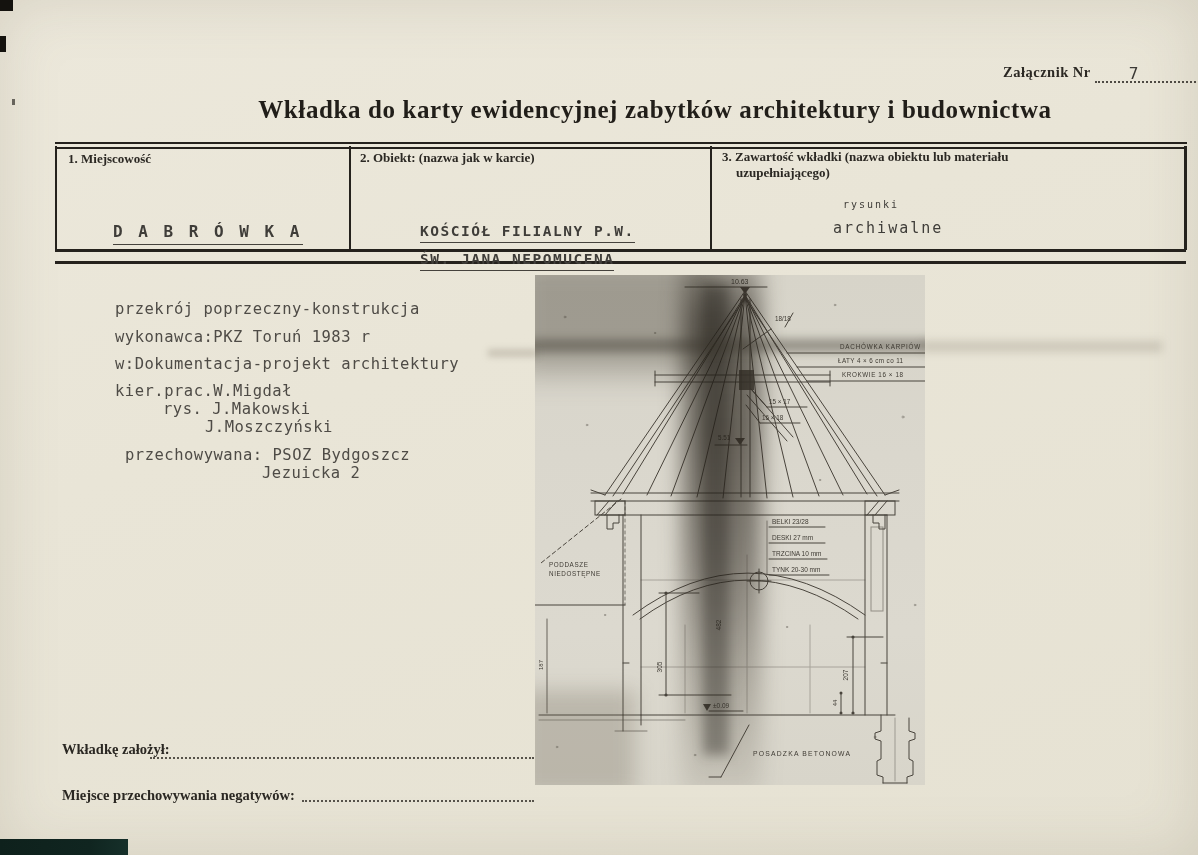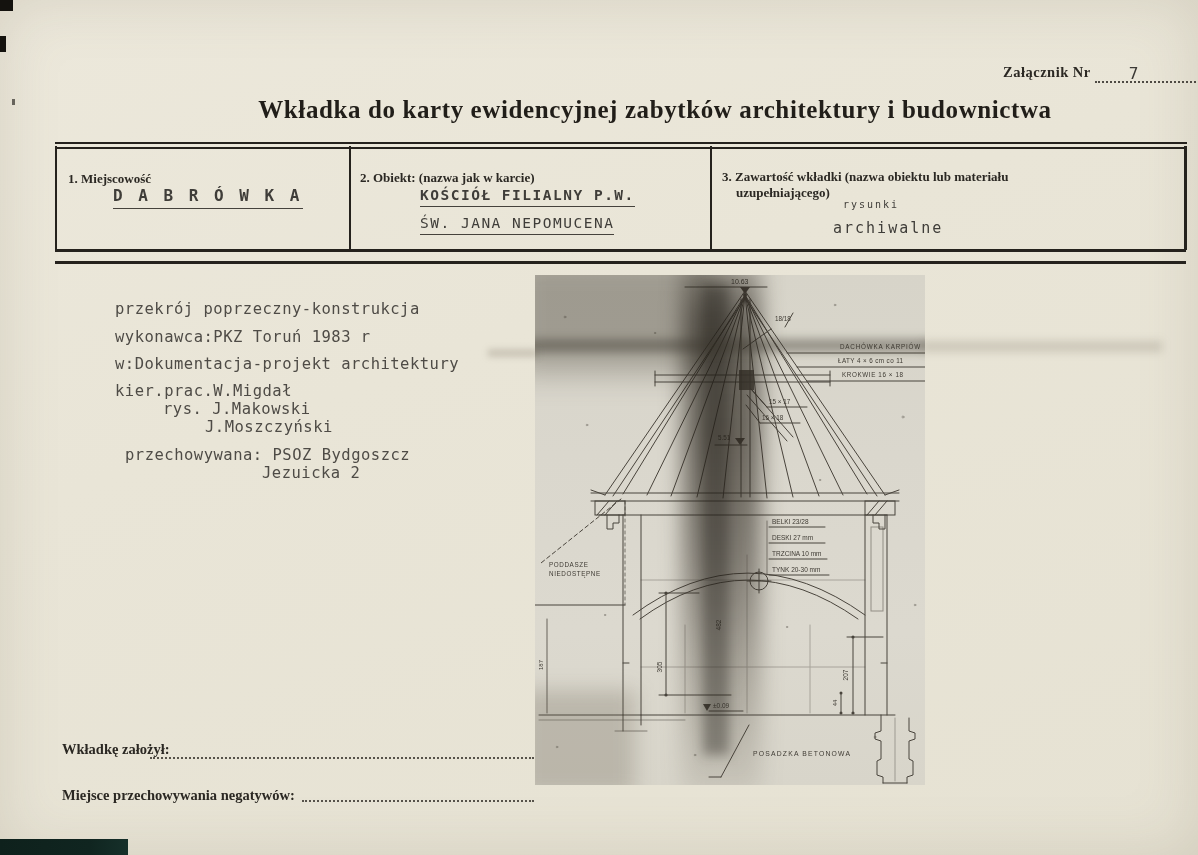--- a/index.html
+++ b/index.html
@@ -23,30 +23,30 @@
   .att-num { font-family:"DejaVu Sans Mono", monospace; font-size:16px; color:#3b3935; padding-left:34px; display:inline-block; transform:translateY(2px); }
   .title {
     position:absolute; left:120px; top:96px; width:1070px;
     text-align:center; font-size:25px; font-weight:bold; letter-spacing:.6px;
     color:#211e19;
   }
   
   .rule { position:absolute; background:#25221d; }
   .toprule { position:absolute; left:55px; top:142px; width:1132px; height:7px;
              border-top:2.5px solid #25221d; border-bottom:2px solid #25221d; background:transparent; }
-  .cell-label { font-weight:bold; font-size:13px; color:#2b2823; line-height:16px;margin-top:20px; }
+  .cell-label { font-weight:bold; font-size:13px; color:#2b2823; line-height:16px; }
   .typed { font-family:"DejaVu Sans Mono", monospace; color:#3f3d39; }
-  .u { border-bottom:1.6px solid #45423c; padding-bottom:3px; display:inline-block; }
+  .u { border-bottom:1.6px solid #45423c; padding-bottom:3px; display:inline-block;margin-top:36px; }
   .c1-label { position:absolute; left:68px;  top:151px; }
   .c2-label { position:absolute; left:360px; top:150px; }
   .c3-label { position:absolute; left:722px; top:149px; width:450px; }
   .c3-label .l2 { margin-left:14px; }
   .c1-value { position:absolute; left:113px; top:186px; font-size:16px; letter-spacing:3px; font-weight:bold; }
   .c2-value1 { position:absolute; left:420px; top:187px; font-size:14.5px; letter-spacing:1.5px; font-weight:bold; }
-  .c2-value2 { position:absolute; left:420px; top:215px; font-size:14.5px; letter-spacing:1.5px; font-weight:normal; }
+  .c2-value2 { position:absolute; left:420px; top:215px; font-size:14.5px; letter-spacing:1.5px; font-weight:bold; }
   .c3-value1 { position:absolute; left:843px; top:199px; font-size:10px; letter-spacing:2px; }
   .c3-value2 { position:absolute; left:833px; top:219px; font-size:15px; letter-spacing:2px; }
   
   .desc-line { position:absolute; font-family:"DejaVu Sans Mono", monospace; font-size:15.5px; color:#4e4b46; letter-spacing:.5px; }
   
   .f-label { position:absolute; font-weight:bold; font-size:14.5px; color:#2b2823; }
   .dotted { position:absolute; border-bottom:2px dotted #56524a; height:0; }
   .f-name { position:absolute; font-family:"DejaVu Sans Mono", monospace; font-size:15px; letter-spacing:1.5px; color:#45433e; }
   
   .photo {

